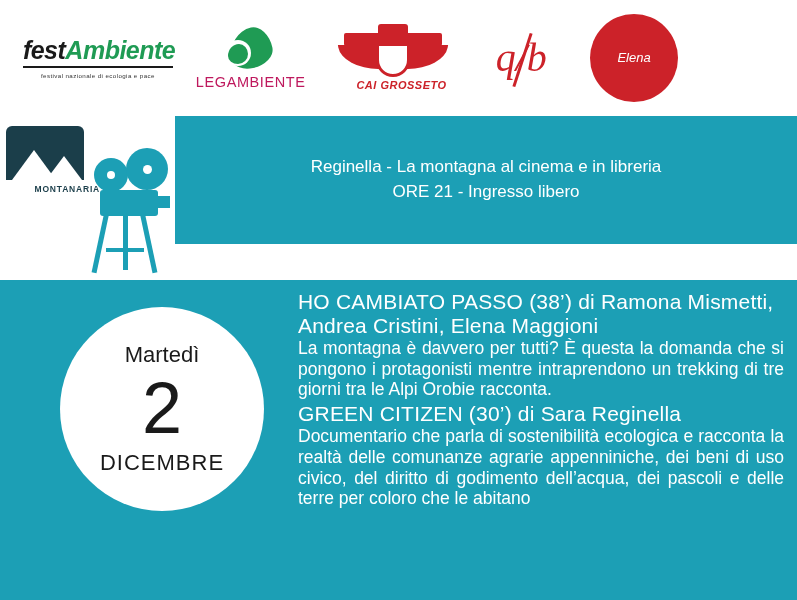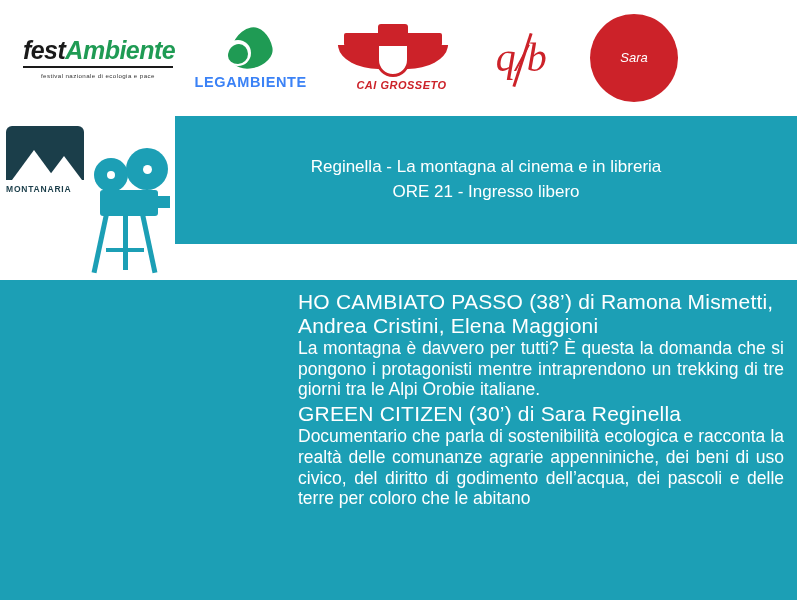--- a/index.html
+++ b/index.html
@@ -69,21 +69,21 @@
     background: #ffffff;
     border-radius: 50%;
   }
   .lega-bird .b3 {
     position: absolute; left: 4px; top: 18px;
     width: 20px; height: 20px;
     background: #1f9b54;
     border-radius: 55% 45% 50% 50% / 60% 50% 50% 40%;
   }
   .logo-lega .lega-name {
-    font-size: 14.5px; font-weight: bold; color: #3b82f6;
+    font-size: 14.5px; font-weight: normal; color: #be185d;
     letter-spacing: 0.6px;
   }
 
   
   .logo-cai { width: 130px; }
   .cai-mark { position: relative; width: 110px; height: 62px; margin: 0 auto; }
   .cai-mark .cai-bar {
     position: absolute; left: 6px; top: 6px; width: 98px; height: 13px;
     background: #cc2229; border-radius: 2px;
   }
@@ -179,22 +179,22 @@
     border-bottom: 30px solid #ffffff;
   }
   .mont-logo .m-peak2 {
     position: absolute; right: 2px; bottom: 0;
     width: 0; height: 0;
     border-left: 18px solid transparent;
     border-right: 18px solid transparent;
     border-bottom: 24px solid #ffffff;
   }
   .mont-logo .m-name {
-    position: absolute; left: 0; top: 58px; width: 78px;
-    text-align: left; font-size: 8.5px; font-weight: bold;
+    position: absolute; left: 16px; top: 58px; width: 78px;
+    text-align: right; font-size: 8.5px; font-weight: bold;
     color: #1b3e4a; letter-spacing: 0.8px;
   }
 
   .camera {
     position: absolute; left: 92px; top: 20px;
     width: 82px; height: 140px;
   }
   .camera .reel1, .camera .reel2 {
     position: absolute; border-radius: 50%;
     background: #1c9fb5;
@@ -309,21 +309,21 @@
     <div class="logo logo-qb">
       <div class="qb-text">
         <span>q/b</span>
         <span class="slash"></span>
       </div>
     </div>
 
     <div class="logo logo-clorofilla">
       <div class="clorofilla-circle">
         <span>Clorofilla</span>
-        <span>Sara</span>
+        <span>Elena</span>
         <span>Festival</span>
       </div>
     </div>
 
   </div>
 
   <div class="mont-block">
     <div class="mont-logo">
       <div class="m-sky">
         <div class="m-peak1"></div>
@@ -346,25 +346,30 @@
     </div>
   </div>
 
   <div class="band">
     <div class="band-l1">Reginella - La montagna al cinema e in libreria</div>
     <div class="band-l4">ORE 21 -  Ingresso libero</div>
   </div>
 
   <div class="main">
 
+    <div class="date-circle">
+      <div class="dow">Martedì</div>
+      <div class="dnum">2</div>
+      <div class="dmon">DICEMBRE</div>
+    </div>
 
     <div class="prog">
       <div class="film-block">
         <div class="film-title">HO CAMBIATO PASSO (38’) di Ramona Mismetti, Andrea Cristini, Elena Maggioni</div>
-        <div class="film-desc">La montagna è davvero per tutti? È questa la domanda che si pongono i protagonisti mentre intraprendono un trekking di tre giorni tra le Alpi Orobie italiane.</div>
+        <div class="film-desc">La montagna è davvero per tutti? È questa la domanda che si pongono i protagonisti mentre intraprendono un trekking di tre giorni tra le Alpi Orobie racconta.</div>
       </div>
       <div class="film-block">
         <div class="film-title">GREEN CITIZEN (30’) di Sara Reginella</div>
         <div class="film-desc">Documentario che parla di sostenibilità ecologica e racconta la realtà delle comunanze agrarie appenniniche, dei beni di uso civico, del diritto di godimento dell’acqua, dei pascoli e delle terre per coloro che le abitano</div>
       </div>
     </div>
 
   </div>
 
 </div>

